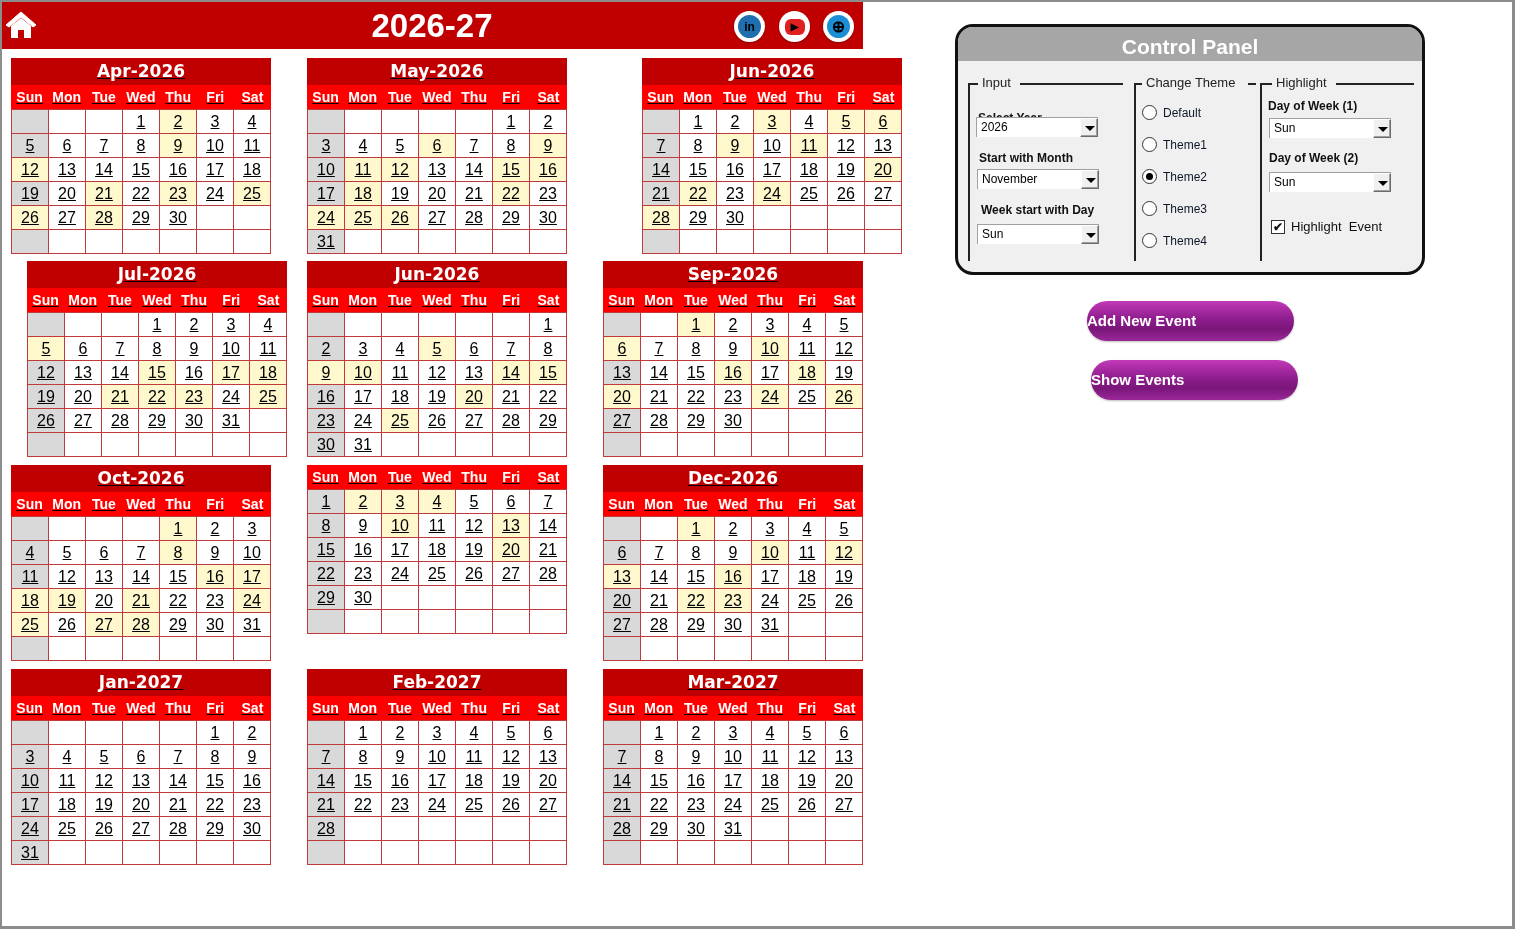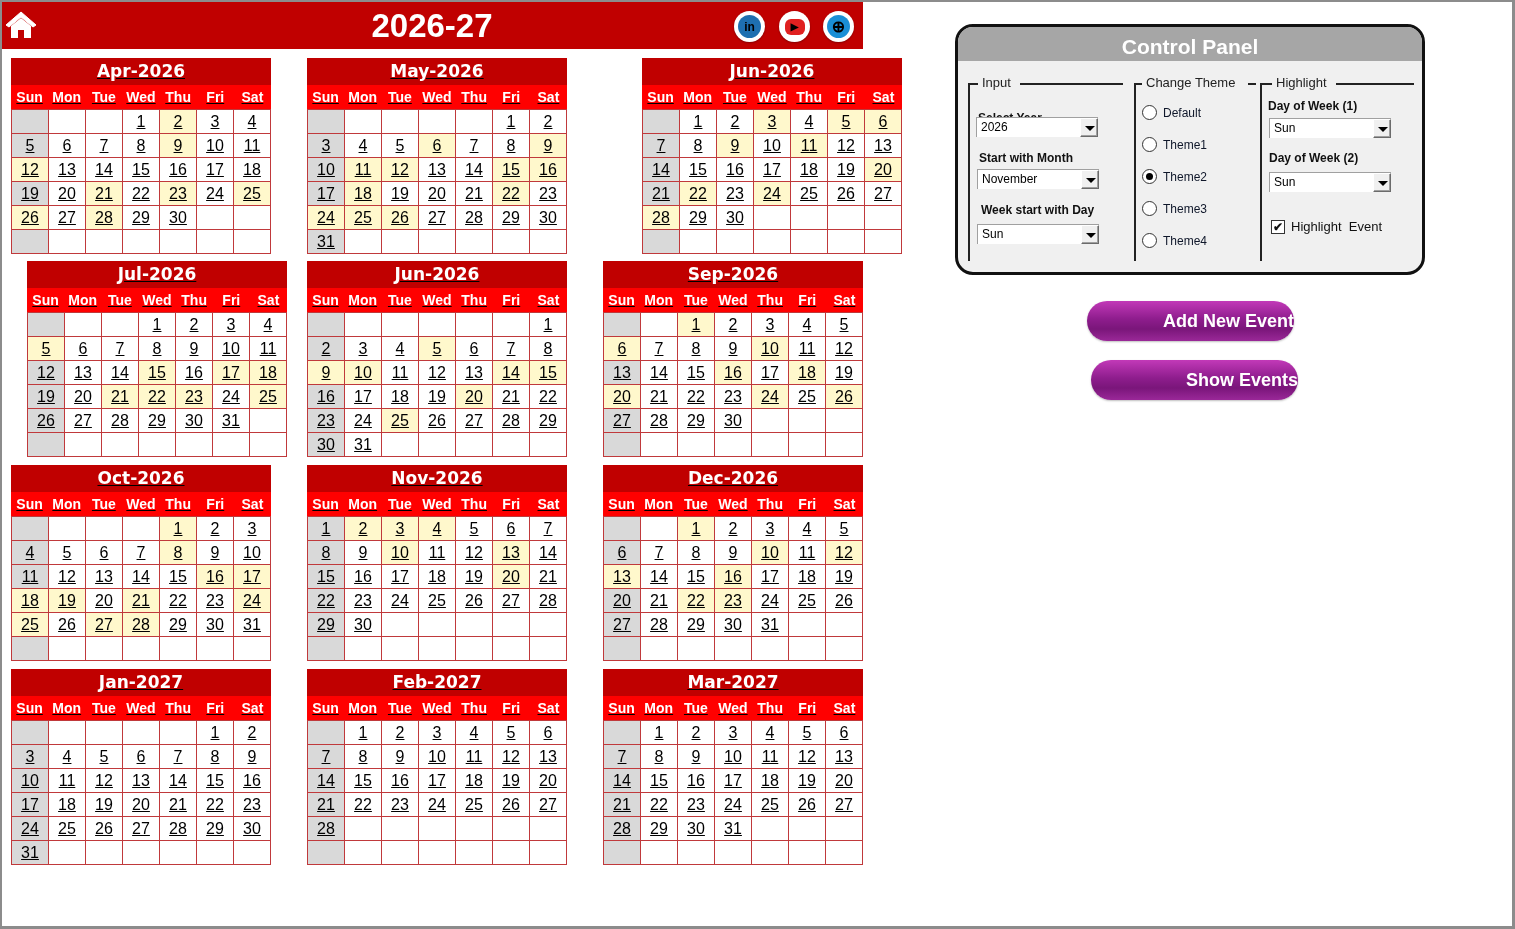--- a/index.html
+++ b/index.html
@@ -37,21 +37,21 @@
   .dd { position: absolute; width: 122px; height: 20px; background: #ffffff; border-top: 1px solid #a0a0a0; border-left: 1px solid #a0a0a0; font-size: 12px; line-height: 19px; padding-left: 4px; color: #000; cursor: pointer; }
   .dd .arrow { position: absolute; right: 0; top: 0; width: 18px; height: 19px; background: #f0f0f0; border: 1px solid #6b6b6b; border-top-color: #fff; border-left-color: #fff; box-shadow: inset -1px -1px 0 #a0a0a0; }
   .dd .arrow::after { content: ""; position: absolute; left: 4px; top: 7px; border-left: 5px solid transparent; border-right: 5px solid transparent; border-top: 5px solid #000; }
   .radio { position: absolute; display: flex; align-items: center; gap: 6px; font-size: 12px; color: #0f172a; cursor: pointer; }
   .radio .dot { width: 15px; height: 15px; border-radius: 50%; border: 1px solid #333; background: #fff; position: relative; }
   .radio .dot.on::after { content: ""; position: absolute; left: 3px; top: 3px; width: 7px; height: 7px; border-radius: 50%; background: #000; }
   .check { position: absolute; display: flex; align-items: center; gap: 6px; font-size: 13px; color: #111; cursor: pointer; }
   .check .box { width: 14px; height: 14px; border: 1px solid #333; background: #fff; font-size: 12px; line-height: 12px; text-align: center; font-weight: bold; }
 
   
-  .pill { position: absolute; width: 207px; height: 40px; border-radius: 20px; color: #ffffff; font-weight: bold; font-size: 18px; text-align: right; line-height: 40px; cursor: pointer;
+  .pill { position: absolute; width: 207px; height: 40px; border-radius: 20px; color: #ffffff; font-weight: bold; font-size: 15px; text-align: left; line-height: 40px; cursor: pointer;
     background: linear-gradient(180deg, #c239b8 0%, #8e1d8d 45%, #7a167a 70%, #9a2898 100%); box-shadow: 0 1px 2px rgba(0,0,0,0.25); }
 </style>
 </head>
 <body>
 
 <div class="frame"></div>
 
 <div class="topbar">
   <div class="home-btn">
     <svg width="32" height="30" viewBox="0 0 32 30">
@@ -458,21 +458,20 @@
         <div class="cell sun"></div>
         <div class="cell"></div>
         <div class="cell"></div>
         <div class="cell"></div>
         <div class="cell"></div>
         <div class="cell"></div>
         <div class="cell"></div>
       </div>
     </div>
     <div class="month" style="left: 307px; top: 465px;">
-      <div class="month-title">Nov-2026</div>
       <div class="dow-row">
         <div class="dow">Sun</div>
         <div class="dow">Mon</div>
         <div class="dow">Tue</div>
         <div class="dow">Wed</div>
         <div class="dow">Thu</div>
         <div class="dow">Fri</div>
         <div class="dow">Sat</div>
       </div>
       <div class="grid">

